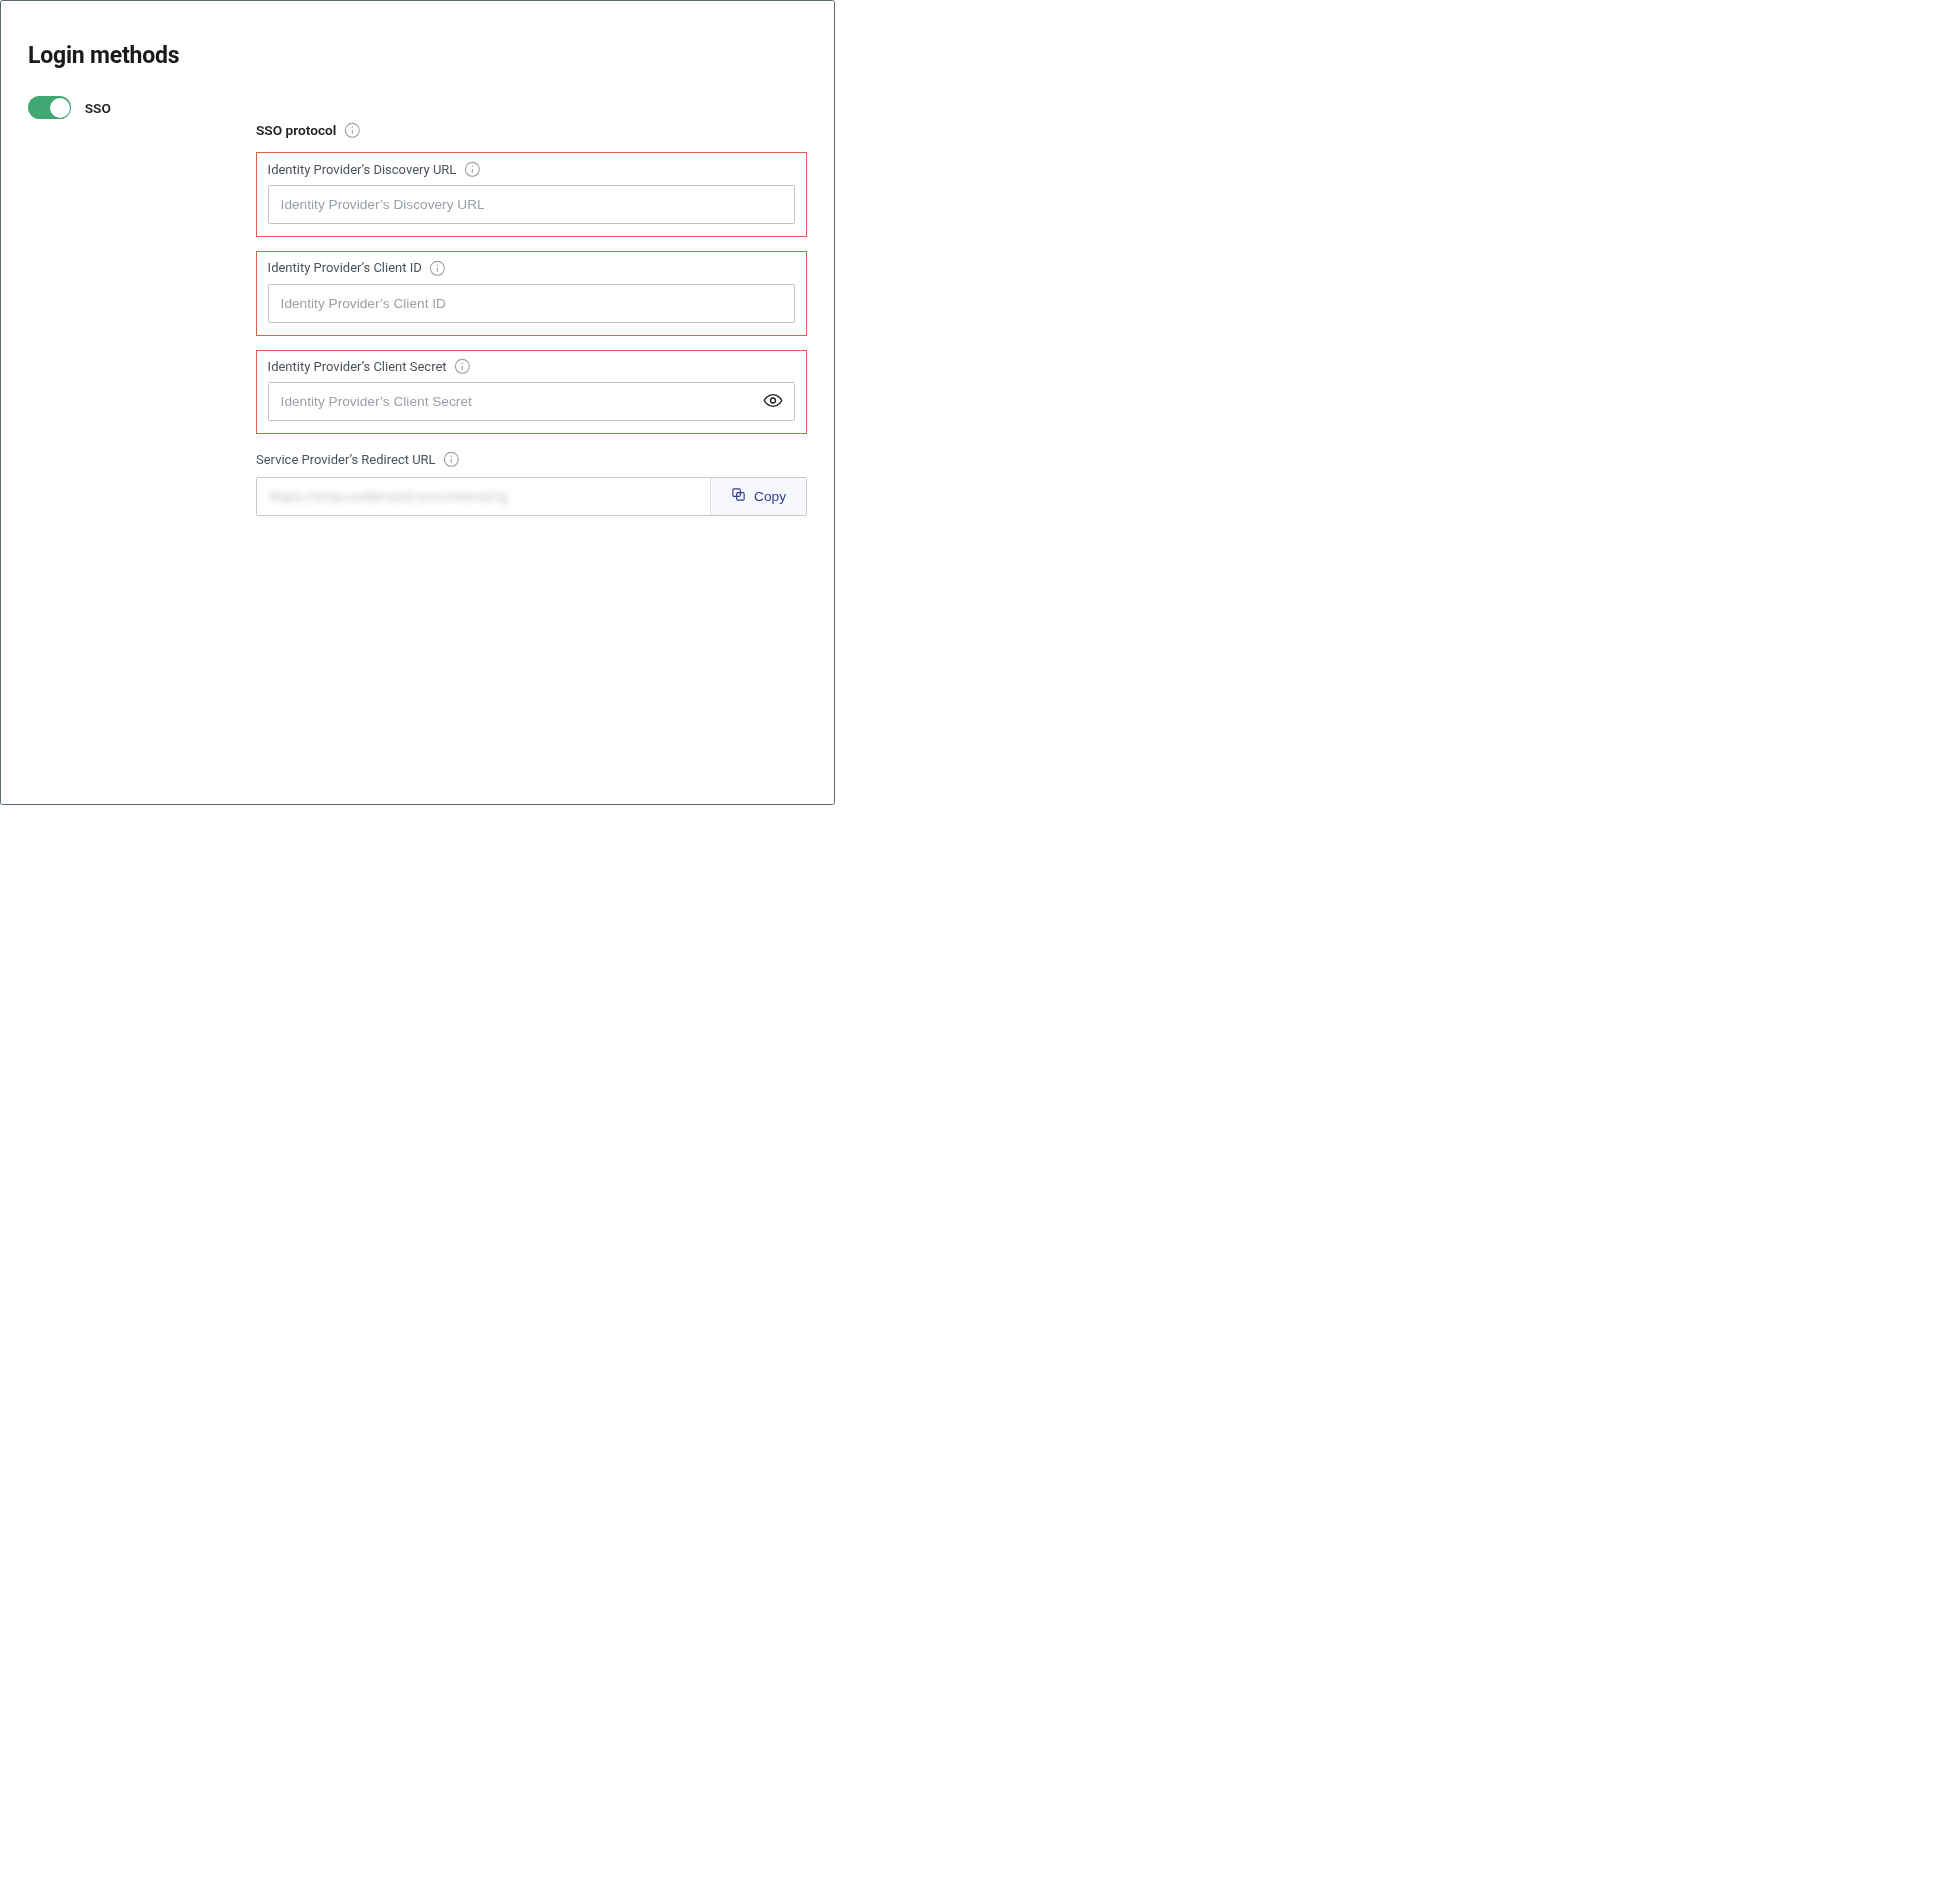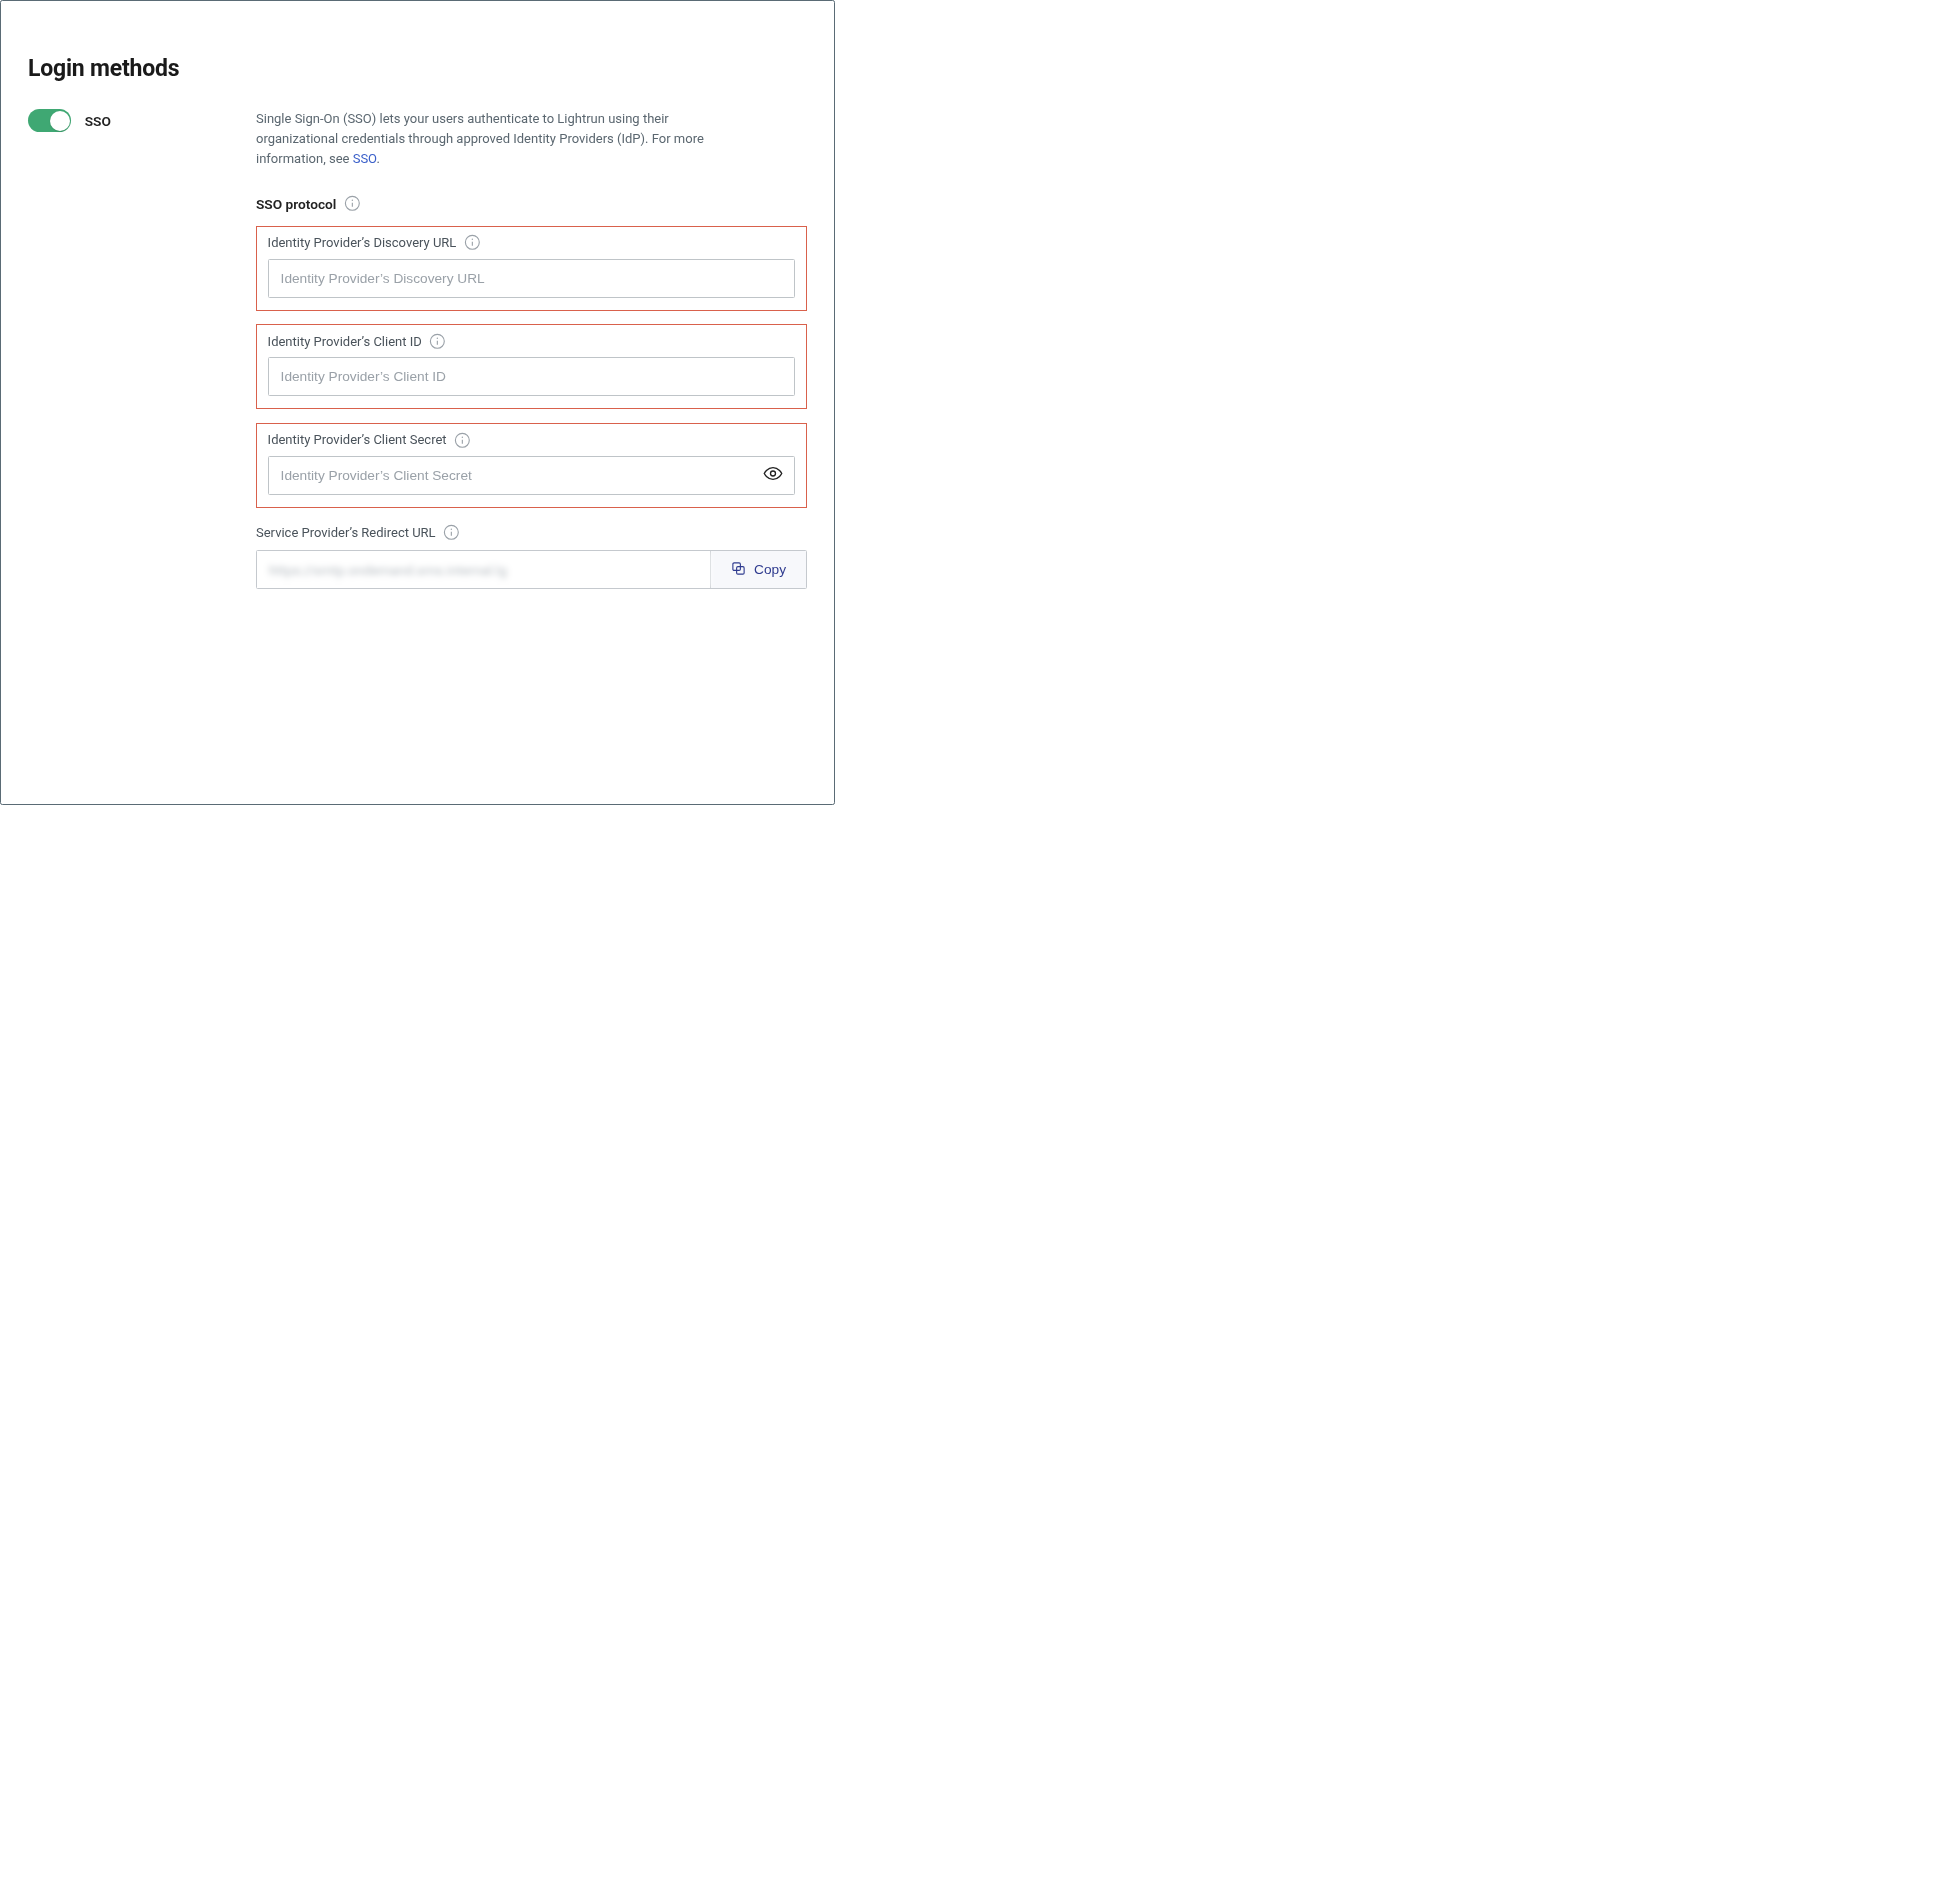--- a/index.html
+++ b/index.html
@@ -7,21 +7,21 @@
   body {
     font-family: -apple-system, BlinkMacSystemFont, "Segoe UI", Roboto, "Helvetica Neue", Arial, sans-serif;
     background:#fff;
     color:#222;
   }
   .page {
     width:835px;
     margin:0;
     border:0.8px solid #5a6b75;
     border-radius:2.3px;
-    padding:36px 27px 30px 27px;
+    padding:23px 27px 30px 27px;
     min-height:805px;
   }
   h1.page-title {
     font-size:23px;
     font-weight:700;
     margin:18px 0 27px 0;
     letter-spacing:-0.2px;
     color:#1a1a1a;
   }
 
@@ -117,23 +117,20 @@
   <h1 class="page-title">Login methods</h1>
 
   <div class="row">
     <div class="left-col">
       <div class="toggle">
         <div class="knob"></div>
       </div>
       <span class="toggle-label">SSO</span>
     </div>
     <div class="right-col">
-      <p class="desc">
-        <span>Single Sign-On (SSO) lets your users authenticate to Lightrun using their organizational credentials through approved Identity Providers (IdP). For more information, see </span><a href="#" class="link">SSO</a><span>.</span>
-      </p>
 
       <div class="section-label">
         <span>SSO protocol</span>
         <span class="info-icon">
           <svg width="16.7" height="16.7" viewBox="0 0 24 24" fill="none" stroke="#9aa1a8" stroke-width="1.6">
               <circle cx="12" cy="12" r="10"></circle>
               <line x1="12" y1="11" x2="12" y2="17"></line>
               <circle cx="12" cy="7.5" r="1" fill="#9aa1a8" stroke="none"></circle>
             </svg>
         </span>

